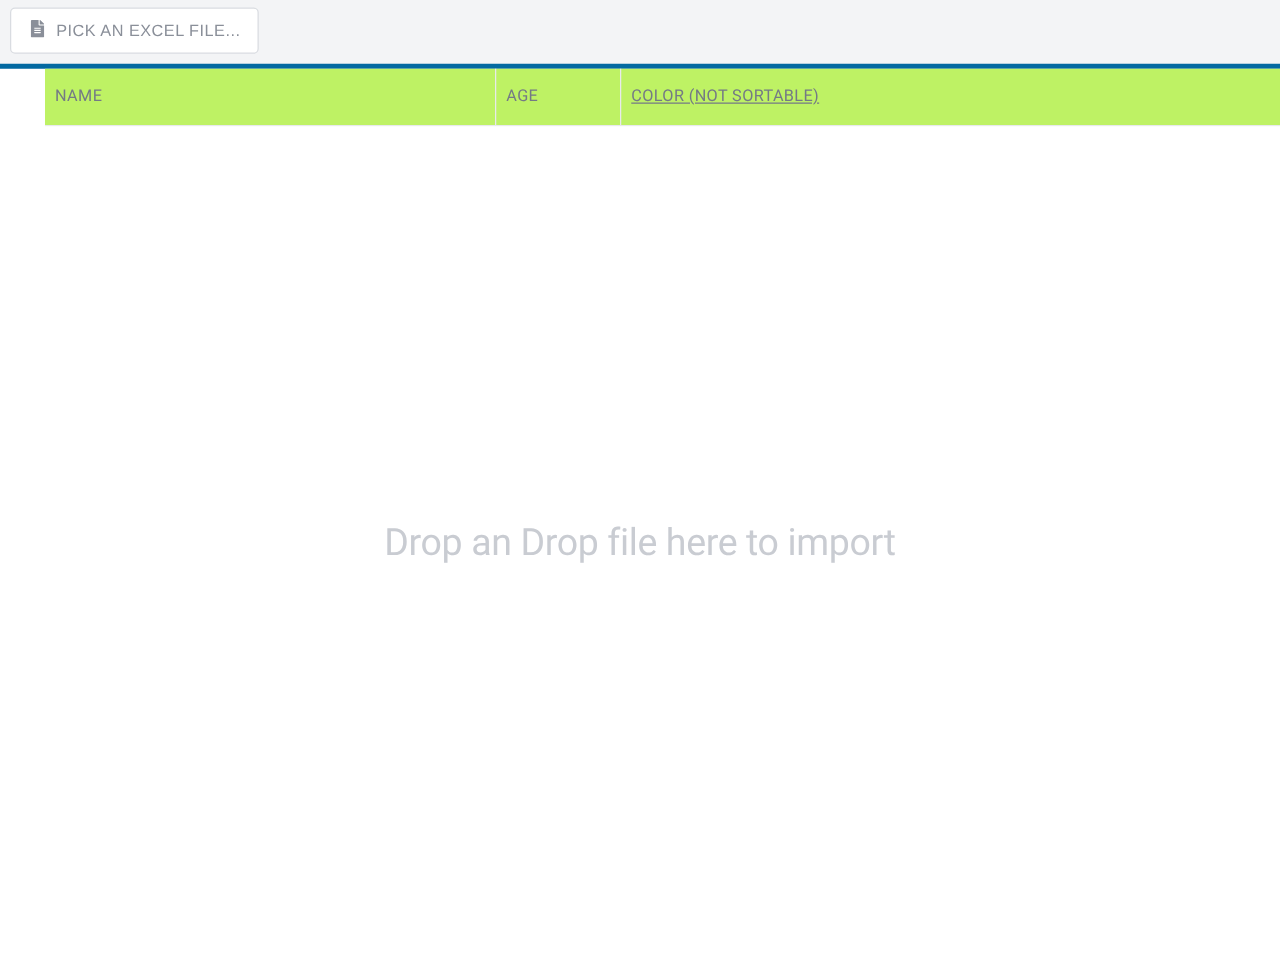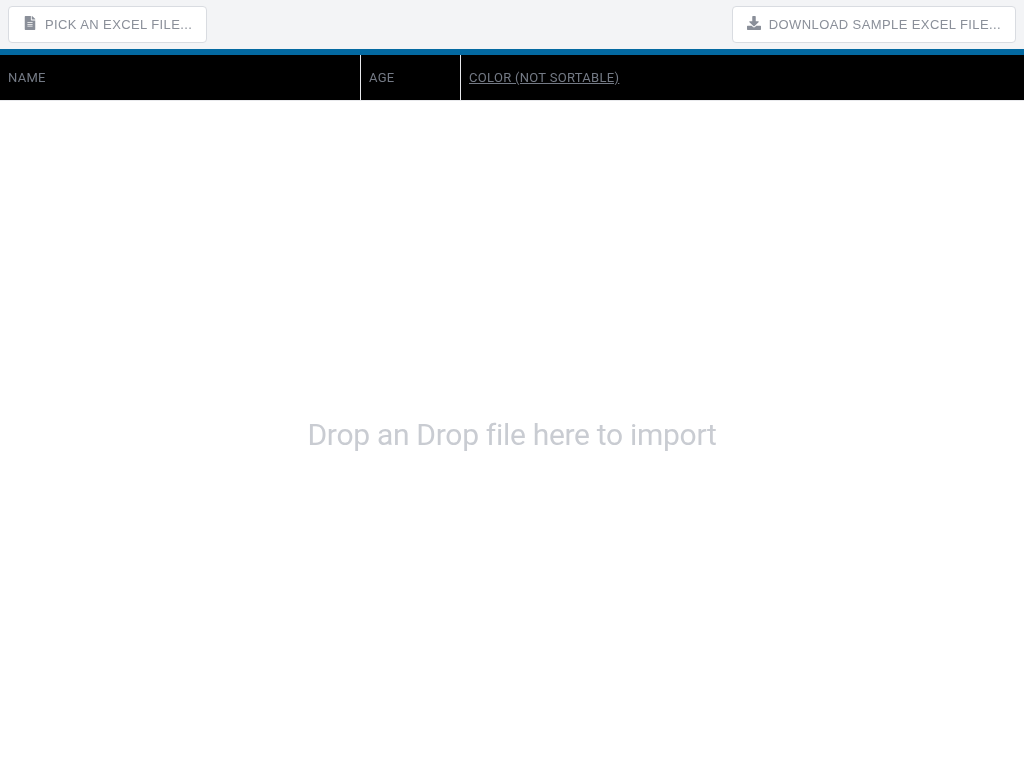--- a/index.html
+++ b/index.html
@@ -10,24 +10,24 @@
     body {
       font-family: -apple-system, BlinkMacSystemFont, "Segoe UI", Roboto, "Helvetica Neue", Arial, sans-serif;
       background: #ffffff;
       width: 1024px;
       height: 768px;
       overflow: hidden;
     }
     .toolbar {
       display: flex;
       justify-content: space-between;
-      align-items: center;
+      align-items: flex-end;
       padding: 8px;
       background: #f3f4f6;
-      border-bottom: 6px solid #0369a1;
+      border-bottom: 4px solid #0369a1;
       height: 55px;
     }
     .btn {
       display: inline-flex;
       align-items: center;
       gap: 8px;
       padding: 9px 14px;
       background: #ffffff;
       border: 1px solid #d9dce1;
       border-radius: 4px;
@@ -38,23 +38,24 @@
       text-transform: uppercase;
       font-weight: 400;
     }
     .btn svg {
       width: 14px;
       height: 14px;
       fill: #8a8f99;
     }
     .table-header {
       display: flex;
-      background: #000000;
+      background: #bef264;
       border-bottom: 1px solid #e8e9ec;
       height: 46px;
+      margin-left: 36px;
     }
     .table-header-cell {
       display: flex;
       align-items: center;
       padding: 0 8px;
       font-size: 13px;
       letter-spacing: 0.3px;
       color: #747a85;
       text-transform: uppercase;
       font-weight: 400;
@@ -88,28 +89,20 @@
 
 <div class="toolbar">
   <button class="btn">
     <span>
       <svg viewBox="0 0 384 512">
           <path d="M224 136V0H24C10.7 0 0 10.7 0 24v464c0 13.3 10.7 24 24 24h336c13.3 0 24-10.7 24-24V160H248c-13.2 0-24-10.8-24-24zm64 236c0 6.6-5.4 12-12 12H108c-6.6 0-12-5.4-12-12v-8c0-6.6 5.4-12 12-12h168c6.6 0 12 5.4 12 12v8zm0-64c0 6.6-5.4 12-12 12H108c-6.6 0-12-5.4-12-12v-8c0-6.6 5.4-12 12-12h168c6.6 0 12 5.4 12 12v8zm0-72v8c0 6.6-5.4 12-12 12H108c-6.6 0-12-5.4-12-12v-8c0-6.6 5.4-12 12-12h168c6.6 0 12 5.4 12 12zm96-114.1v6.1H256V0h6.1c6.4 0 12.5 2.5 17 7l97.9 98c4.5 4.5 7 10.6 7 16.9z"></path>
         </svg>
     </span>
     <span>PICK AN EXCEL FILE...</span>
   </button>
-  <button class="btn">
-    <span>
-      <svg viewBox="0 0 512 512">
-          <path d="M216 0h80c13.3 0 24 10.7 24 24v168h87.7c17.8 0 26.7 21.5 14.1 34.1L269.7 378.3c-7.5 7.5-19.8 7.5-27.3 0L90.1 226.1c-12.6-12.6-3.7-34.1 14.1-34.1H192V24c0-13.3 10.7-24 24-24zm296 376v112c0 13.3-10.7 24-24 24H24c-13.3 0-24-10.7-24-24V376c0-13.3 10.7-24 24-24h146.7l49 49c20.1 20.1 52.5 20.1 72.6 0l49-49H488c13.3 0 24 10.7 24 24z"></path>
-        </svg>
-    </span>
-    <span>DOWNLOAD SAMPLE EXCEL FILE...</span>
-  </button>
 </div>
 
 <div class="table-header">
   <div class="table-header-cell col-name">
     <span>NAME</span>
   </div>
   <div class="table-header-cell col-age">
     <span>AGE</span>
   </div>
   <div class="table-header-cell col-color">

